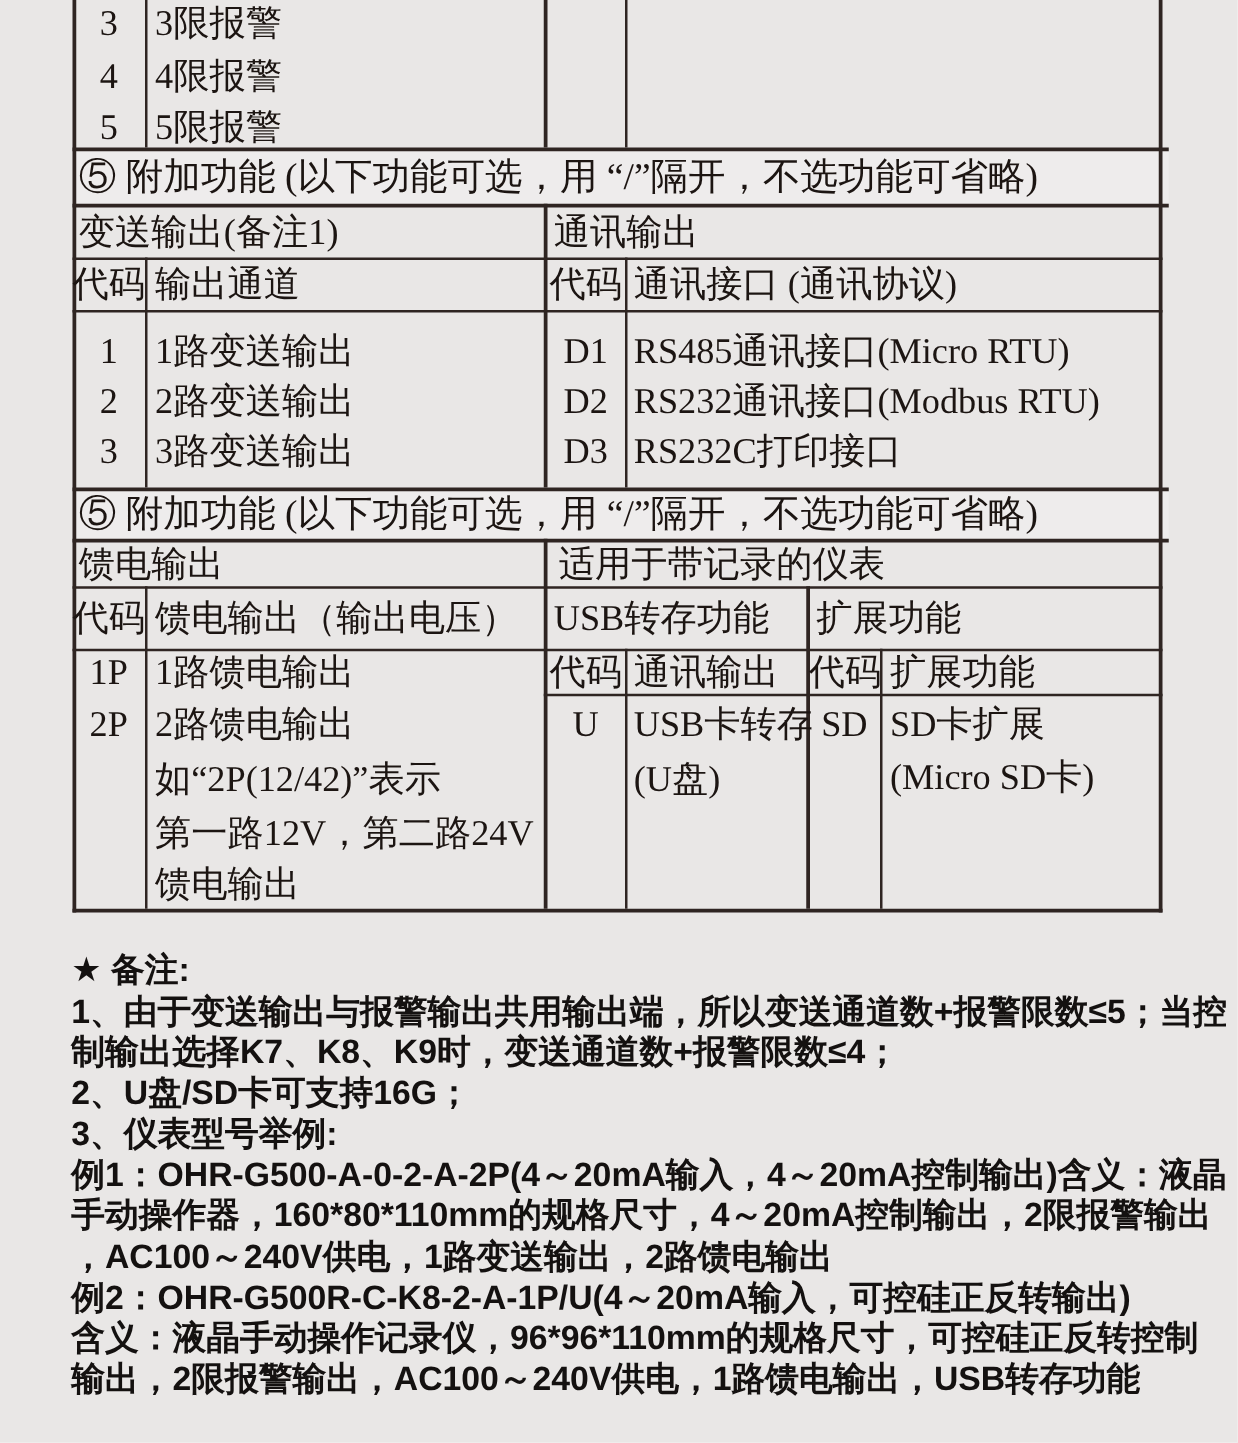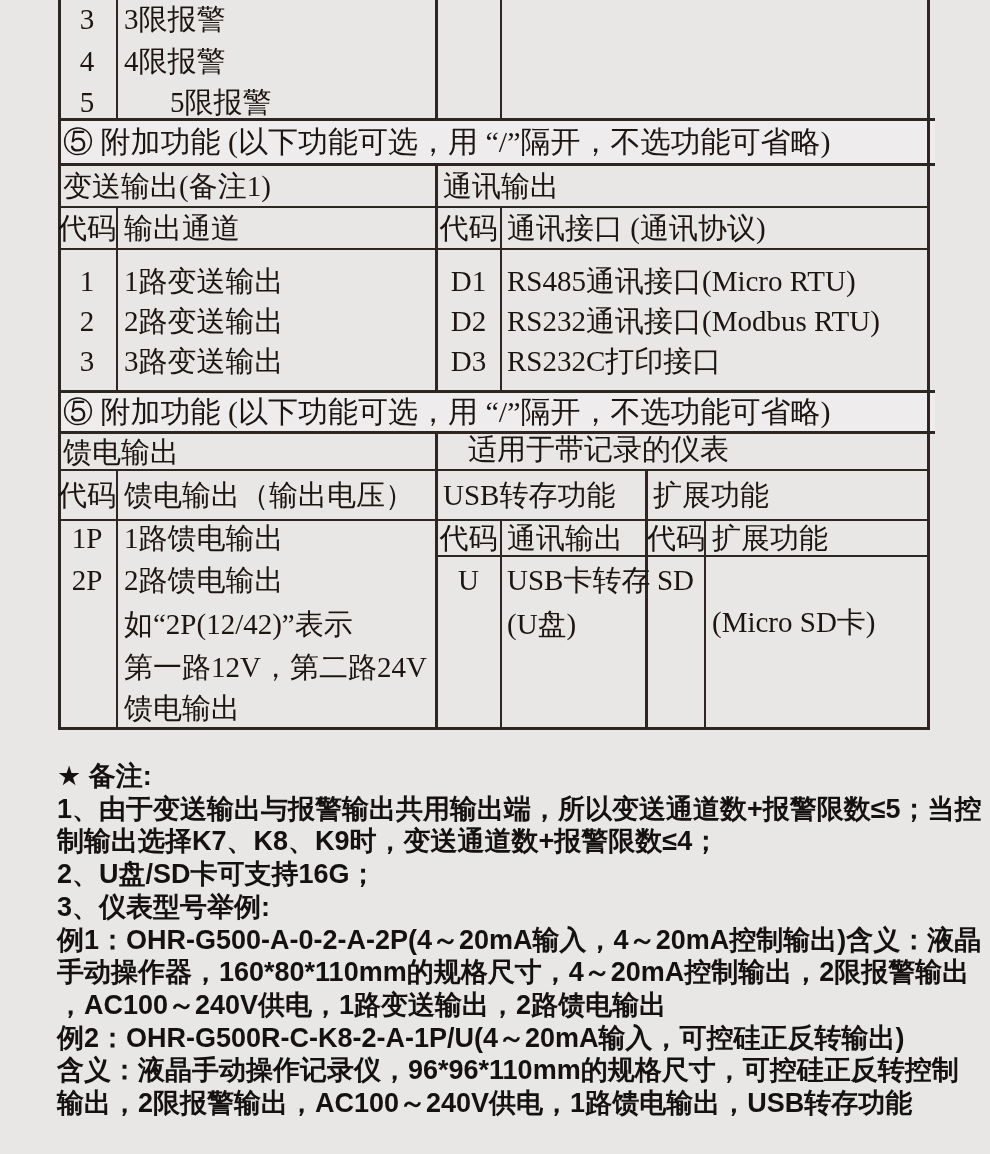--- a/index.html
+++ b/index.html
@@ -64,21 +64,21 @@
   <div class="vl2" style="left:116px;top:469px;height:258px;"></div>
   <div class="vl" style="left:645px;top:469px;height:258px;"></div>
   <div class="vl2" style="left:500px;top:519px;height:208px;"></div>
   <div class="vl2" style="left:704px;top:519px;height:208px;"></div>
 
   <div class="ts codeL" style="top:-1px;">3</div>
   <div class="ts" style="left:124px;top:-1px;">3限报警</div>
   <div class="ts codeL" style="top:41px;">4</div>
   <div class="ts" style="left:124px;top:41px;">4限报警</div>
   <div class="ts codeL" style="top:82px;">5</div>
-  <div class="ts" style="left:124px;top:82px;margin-left:46px;">5限报警</div>
+  <div class="ts" style="left:124px;top:82px;">5限报警</div>
 
   <div class="ts bandtxt" style="left:63px;top:122px;">⑤ 附加功能 (以下功能可选，用 “/”隔开，不选功能可省略)</div>
 
   <div class="ts" style="left:63px;top:166px;text-align:center;">变送输出(备注1)</div>
   <div class="ts" style="left:443px;top:166px;">通讯输出</div>
 
   <div class="ts codeL" style="top:208px;">代码</div>
   <div class="ts" style="left:124px;top:208px;">输出通道</div>
   <div class="ts codeRM" style="top:208px;">代码</div>
   <div class="ts" style="left:507px;top:208px;">通讯接口 (通讯协议)</div>
@@ -93,21 +93,21 @@
   <div class="ts codeRM" style="top:261px;">D1</div>
   <div class="ts" style="left:507px;top:261px;">RS485通讯接口(Micro RTU)</div>
   <div class="ts codeRM" style="top:301px;font-family:Liberation Serif, serif;">D2</div>
   <div class="ts" style="left:507px;top:301px;">RS232通讯接口(Modbus RTU)</div>
   <div class="ts codeRM" style="top:341px;">D3</div>
   <div class="ts" style="left:507px;top:341px;">RS232C打印接口</div>
 
   <div class="ts bandtxt" style="left:63px;top:392px;">⑤ 附加功能 (以下功能可选，用 “/”隔开，不选功能可省略)</div>
 
   <div class="ts" style="left:63px;top:432px;">馈电输出</div>
-  <div class="ts" style="left:468px;top:432px;font-family:Liberation Mono, monospace;">适用于带记录的仪表</div>
+  <div class="ts" style="left:447px;top:432px;">适用于带记录的仪表</div>
 
   <div class="ts codeL" style="top:475px;">代码</div>
   <div class="ts" style="left:443px;top:475px;">USB转存功能</div>
   <div class="ts" style="left:124px;top:475px;">馈电输出（输出电压）</div>
   <div class="ts" style="left:653px;top:475px;">扩展功能</div>
 
   <div class="ts codeRM" style="top:518px;">代码</div>
   <div class="ts" style="left:507px;top:518px;">通讯输出</div>
   <div class="ts codeSD" style="top:518px;">代码</div>
   <div class="ts" style="left:712px;top:518px;">扩展功能</div>
@@ -117,20 +117,21 @@
   <div class="ts" style="left:124px;top:518px;">1路馈电输出</div>
   <div class="ts" style="left:124px;top:560px;">2路馈电输出</div>
   <div class="ts" style="left:124px;top:604px;">如“2P(12/42)”表示</div>
   <div class="ts" style="left:124px;top:647px;">第一路12V，第二路24V</div>
   <div class="ts" style="left:124px;top:688px;">馈电输出</div>
 
   <div class="ts codeRM" style="top:560px;">U</div>
   <div class="ts" style="left:507px;top:560px;">USB卡转存</div>
   <div class="ts" style="left:507px;top:604px;">(U盘)</div>
   <div class="ts codeSD" style="top:560px;">SD</div>
+  <div class="ts" style="left:712px;top:560px;">SD卡扩展</div>
   <div class="ts" style="left:712px;top:602px;">(Micro SD卡)</div>
 
   <div class="notes">
     <div>★ 备注:</div>
     <div>1、由于变送输出与报警输出共用输出端，所以变送通道数+报警限数≤5；当控</div>
     <div>制输出选择K7、K8、K9时，变送通道数+报警限数≤4；</div>
     <div>2、U盘/SD卡可支持16G；</div>
     <div>3、仪表型号举例:</div>
     <div>例1：OHR-G500-A-0-2-A-2P(4～20mA输入，4～20mA控制输出)含义：液晶</div>
     <div>手动操作器，160*80*110mm的规格尺寸，4～20mA控制输出，2限报警输出</div>

